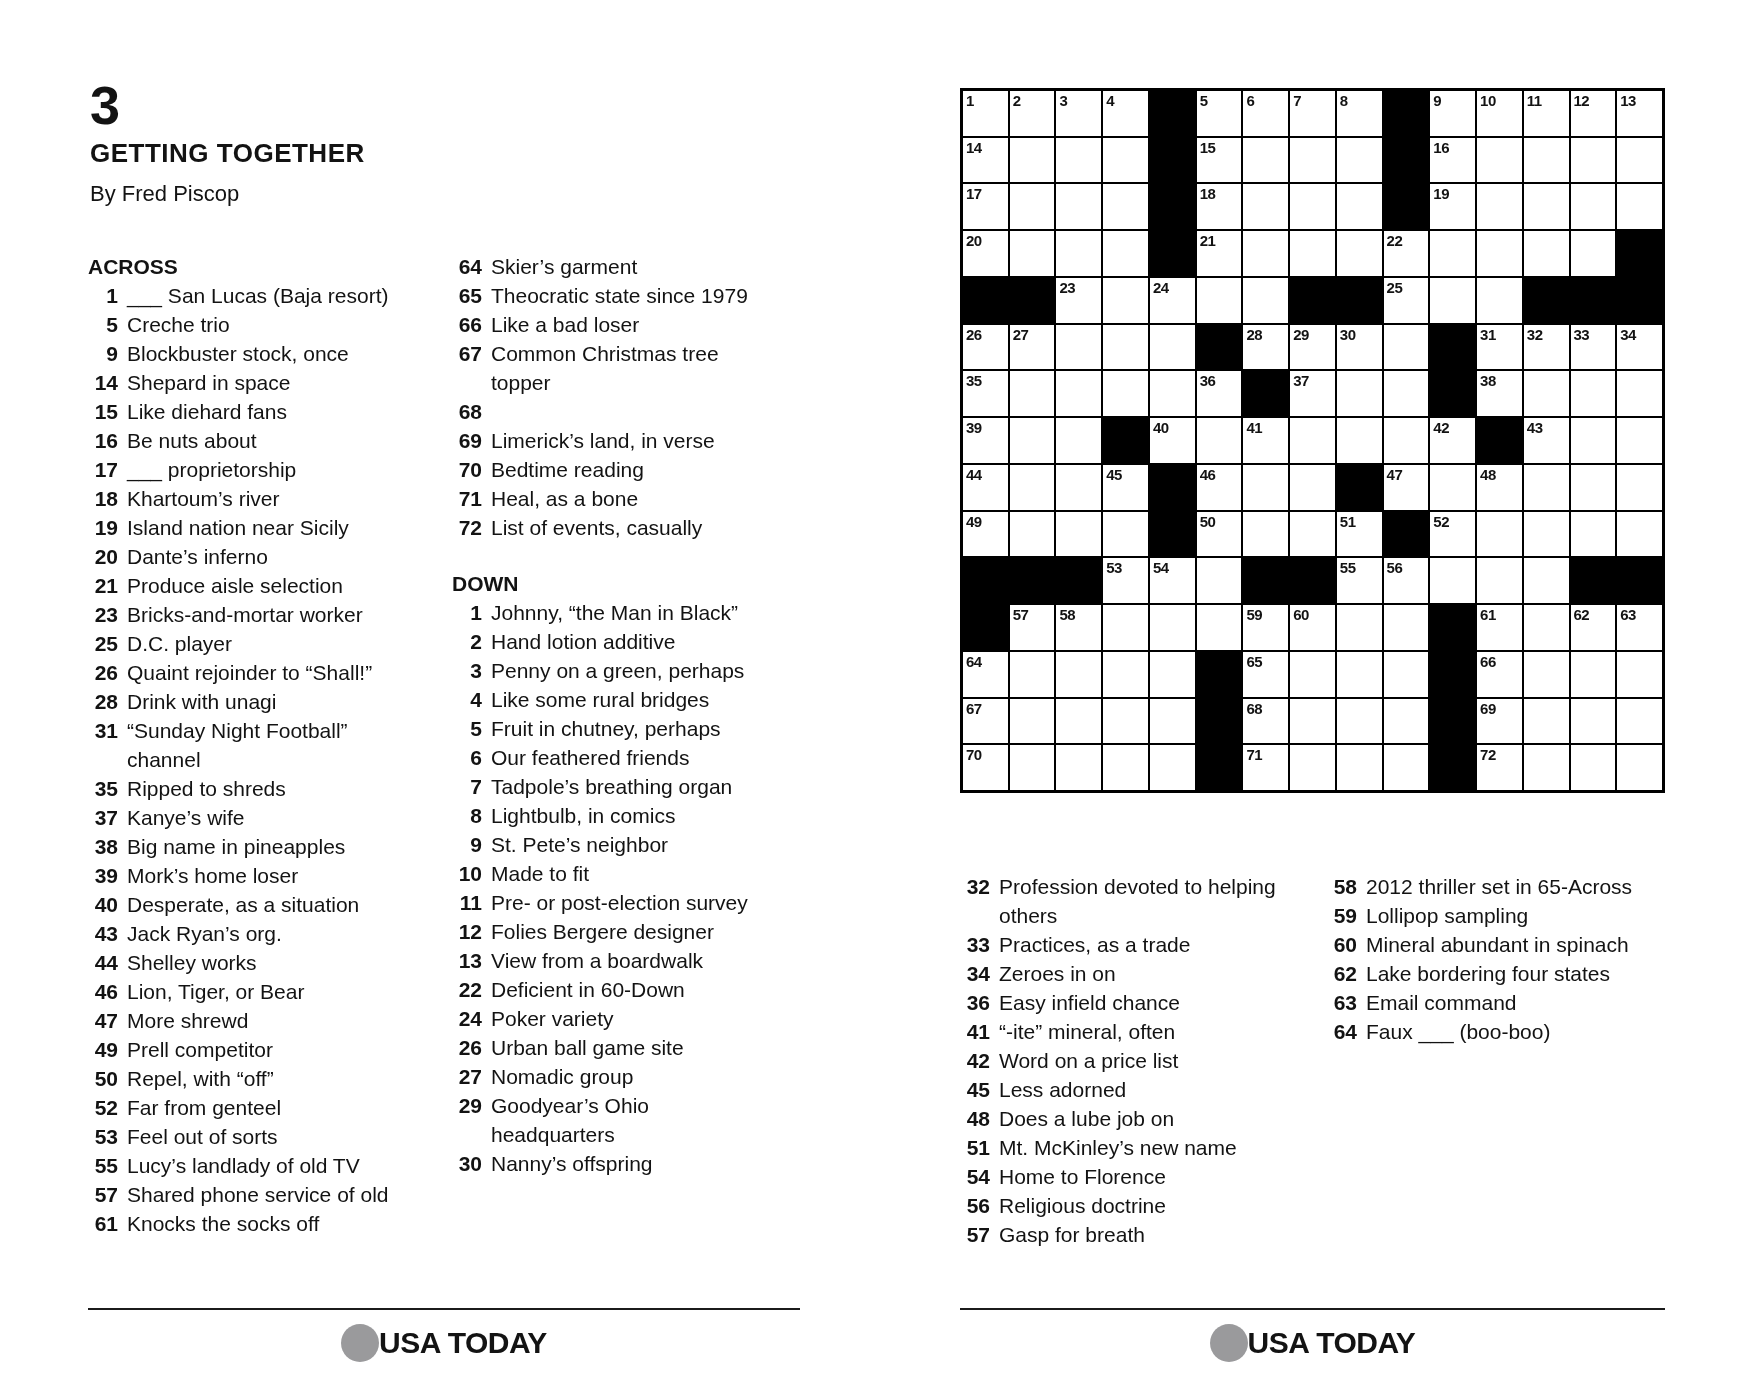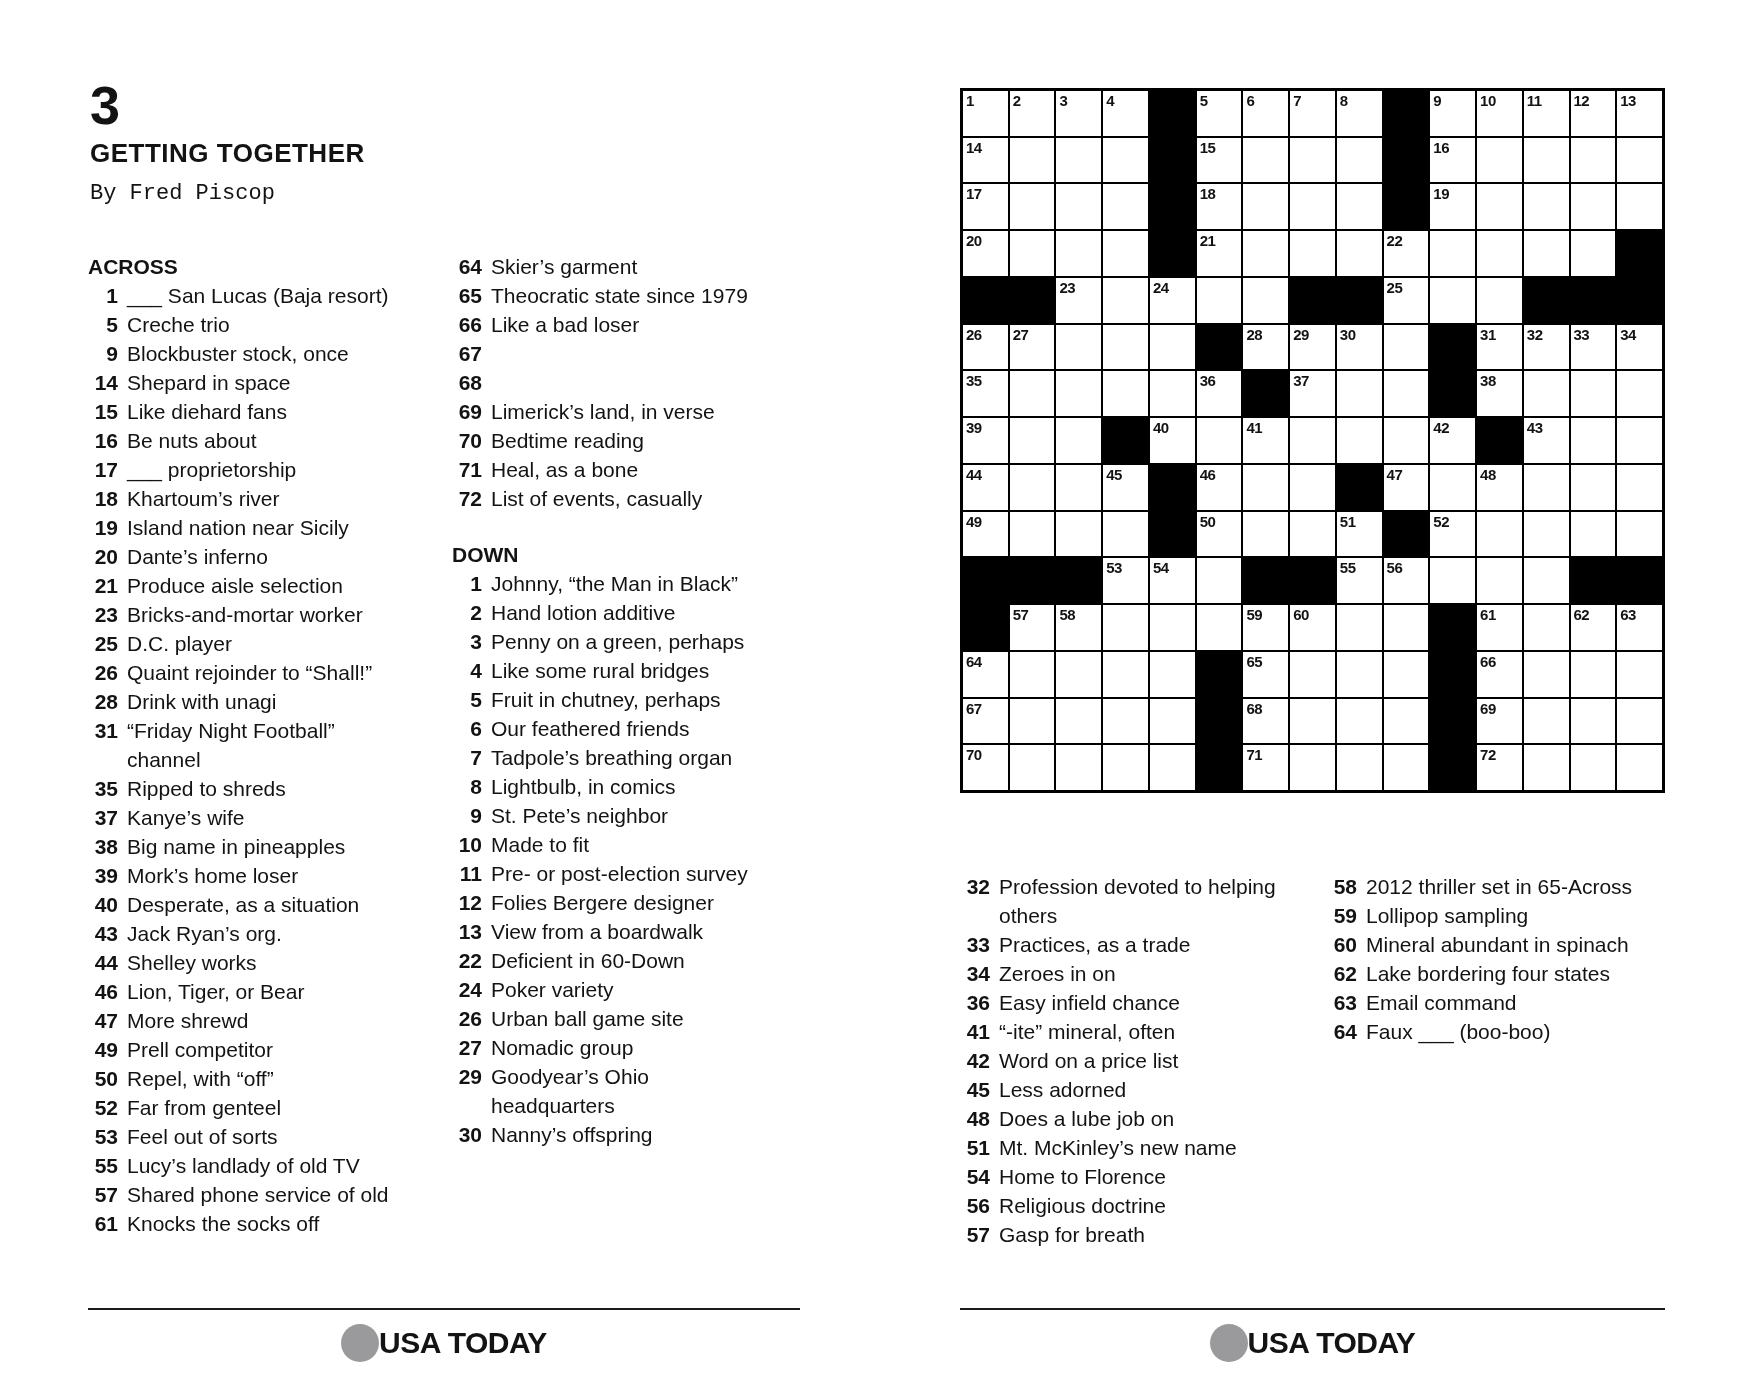--- a/index.html
+++ b/index.html
@@ -5,21 +5,21 @@
   html,body { margin:0; padding:0; background:#ffffff; }
   #page-root {
     position:relative; width:1750px; height:1400px; background:#fff;
     font-family:"Liberation Sans", sans-serif; color:#131313; overflow:hidden;
   }
   .abs { position:absolute; }
 
   
   #puzzle-number { left:90px; top:78px; font-size:54px; font-weight:800; line-height:1; }
   #puzzle-title  { left:90px; top:140px; font-size:26px; font-weight:800; letter-spacing:0.5px; line-height:1; }
-  #puzzle-byline { left:90px; top:182px; font-size:22px; font-weight:400; line-height:1.1;font-family:Liberation Mono, monospace; }
+  #puzzle-byline { left:90px; top:182px; font-size:22px; font-weight:400; line-height:1.1; }
 
   
   .clue-col { position:absolute; }
   #cluecol-1 { left:88px;  top:252px; width:324px; }
   #cluecol-2 { left:452px; top:252px; width:324px; }
   #cluecol-3 { left:960px; top:872px; width:349px; }
   #cluecol-4 { left:1327px;top:872px; width:360px; }
   .clue-header { font-weight:800; font-size:21px; line-height:29px; }
   .clue-section.gap-top { margin-top:27px; }
   .clue { display:flex; font-size:21px; line-height:29px; }
@@ -116,21 +116,21 @@
         <div class="clue">
           <span class="num">26</span>
           <span class="txt">Quaint rejoinder to “Shall!”</span>
         </div>
         <div class="clue">
           <span class="num">28</span>
           <span class="txt">Drink with unagi</span>
         </div>
         <div class="clue">
           <span class="num">31</span>
-          <span class="txt">“Friday Night Football” channel</span>
+          <span class="txt">“Sunday Night Football” channel</span>
         </div>
         <div class="clue">
           <span class="num">35</span>
           <span class="txt">Ripped to shreds</span>
         </div>
         <div class="clue">
           <span class="num">37</span>
           <span class="txt">Kanye’s wife</span>
         </div>
         <div class="clue">
@@ -200,20 +200,21 @@
         <div class="clue">
           <span class="num">65</span>
           <span class="txt">Theocratic state since 1979</span>
         </div>
         <div class="clue">
           <span class="num">66</span>
           <span class="txt">Like a bad loser</span>
         </div>
         <div class="clue">
           <span class="num">67</span>
+          <span class="txt">Common Christmas tree topper</span>
         </div>
         <div class="clue">
           <span class="num">68</span>
         </div>
         <div class="clue">
           <span class="num">69</span>
           <span class="txt">Limerick’s land, in verse</span>
         </div>
         <div class="clue">
           <span class="num">70</span>

